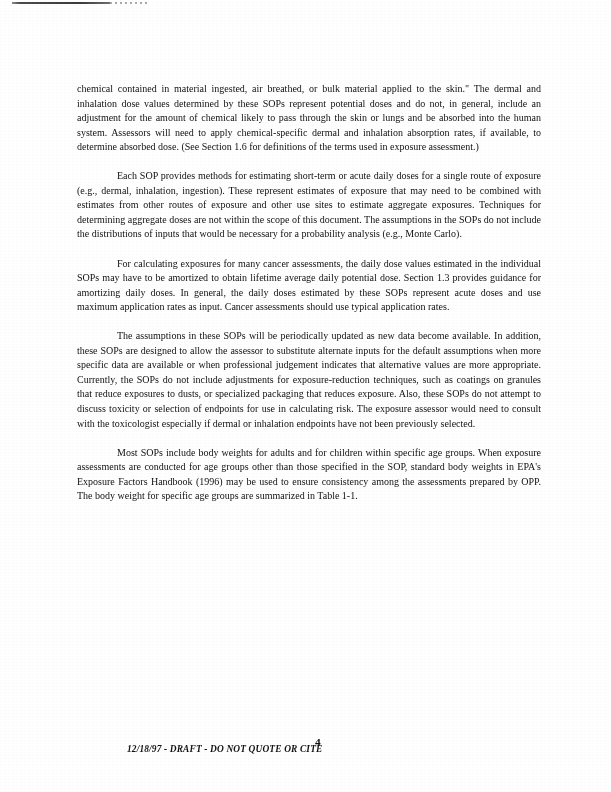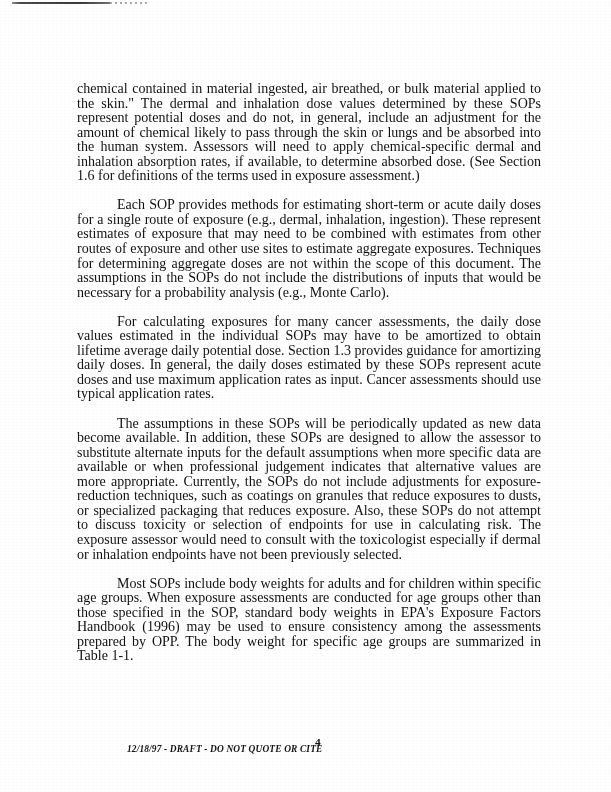--- a/index.html
+++ b/index.html
@@ -56,21 +56,21 @@
         rgba(255,255,255,0) 2px, rgba(255,255,255,0) 5px);
     opacity: 0.85;
   }
 
   
   #body-text {
     position: absolute;
     left: 77px;
     top: 82px;
     width: 464px;
-    font-size: 14px;
+    font-size: 10px;
     line-height: 14.55px;
     text-align: justify;
     text-justify: inter-word;
   }
   .para {
     margin: 0 0 14.55px 0;
     text-indent: 40px;
     text-align: justify;
     hyphens: none;
   }

